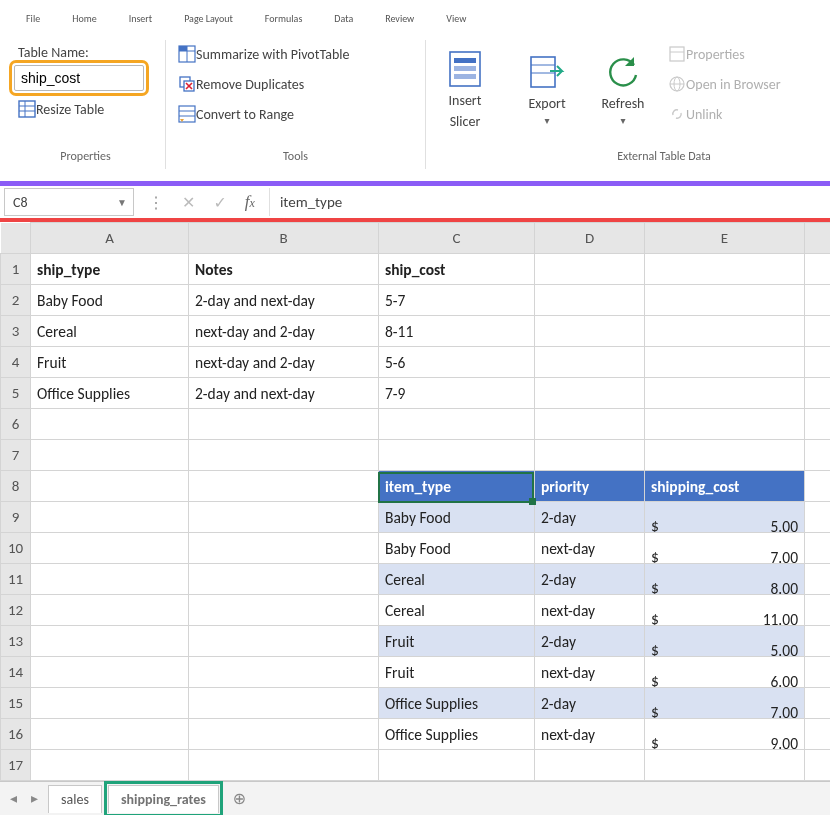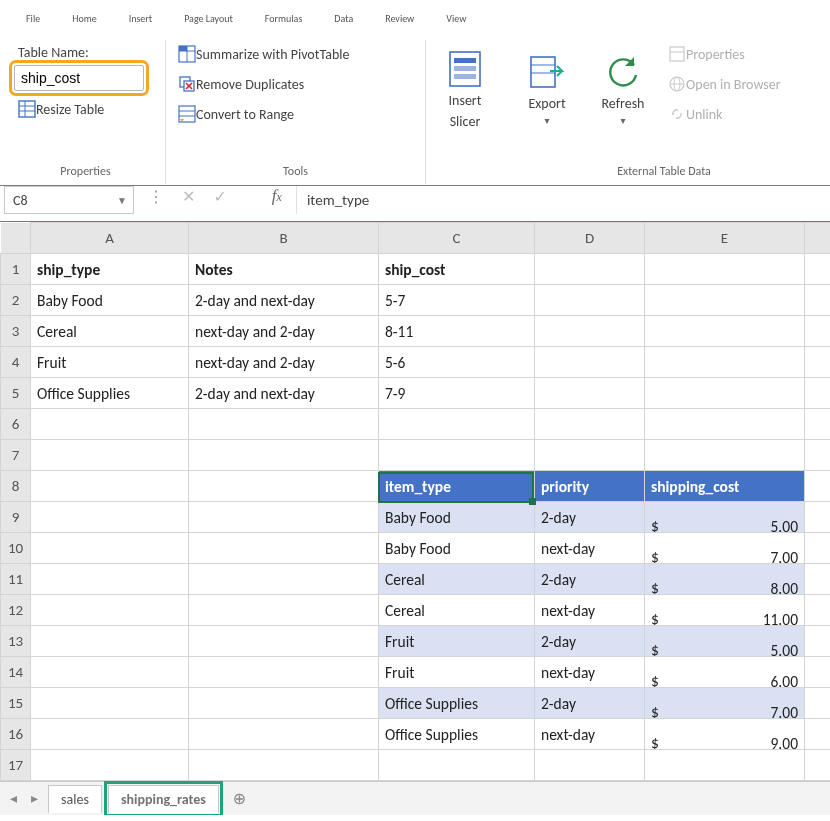--- a/index.html
+++ b/index.html
@@ -22,22 +22,22 @@
     background: #fff;
     font-size: 10px;
     color: #555;
   }
   .menubar .item { padding: 0 16px; cursor: default; }
 
   
   .ribbon {
     display: flex;
     background: #fff;
-    padding: 4px 6px 1px 6px;
-    border-bottom: 1px solid #8b5cf6;
+    padding: 4px 6px 12px 6px;
+    border-bottom: 5px solid #8b5cf6;
     height: 150px;
   }
   .group {
     display: flex;
     flex-direction: column;
     align-items: stretch;
     padding: 0 8px;
     position: relative;
     border-right: 1px solid #e0e0e0;
   }
@@ -72,36 +72,36 @@
     display: flex; flex-direction: column; align-items: center;
     justify-content: center; gap: 4px;
     width: 70px; height: 96px; padding: 4px 2px 0 2px;
     font-size: 14px; color:#444; text-align:center;
   }
   .big-btn .ico { width: 38px; height: 38px; }
   .chev { font-size: 10px; color:#666; margin-top:-2px; }
 
   
   .fbar {
-    display: flex; align-items: flex-start; height: 36px;
-    border-bottom: 1px solid #ef4444; background:#fff;
+    display: flex; align-items: center; height: 36px;
+    border-bottom: 4px solid #ef4444; background:#fff;
   }
   .namebox {
     width: 130px; height: 28px; margin-left: 4px;
     border: 1px solid #c8c8c8; background:#fff;
     display:flex; align-items:center; justify-content:space-between;
     padding: 0 6px 0 8px; font-size:14px;
   }
   .namebox .dd { color:#777; font-size:10px; }
   .fbar-ctrls {
     display:flex; align-items:center; gap: 18px;
     padding: 0 14px; color:#999;
   }
   .fbar-ctrls span { font-size: 16px; }
-  .fbar-ctrls .fx { font-style: italic; font-family: "Times New Roman", serif; color:#666; font-size:17px;margin-left:27px; }
+  .fbar-ctrls .fx { font-style: italic; font-family: "Times New Roman", serif; color:#666; font-size:17px; }
   .fval {
     flex:1; border-left:1px solid #e0e0e0; height:28px;
     display:flex; align-items:center; padding-left:10px; font-size:15px;
     background:#fff;
   }
 
   
   .grid-wrap { position: relative; }
   table.grid {
     border-collapse: collapse; table-layout: fixed; width: 832px;

